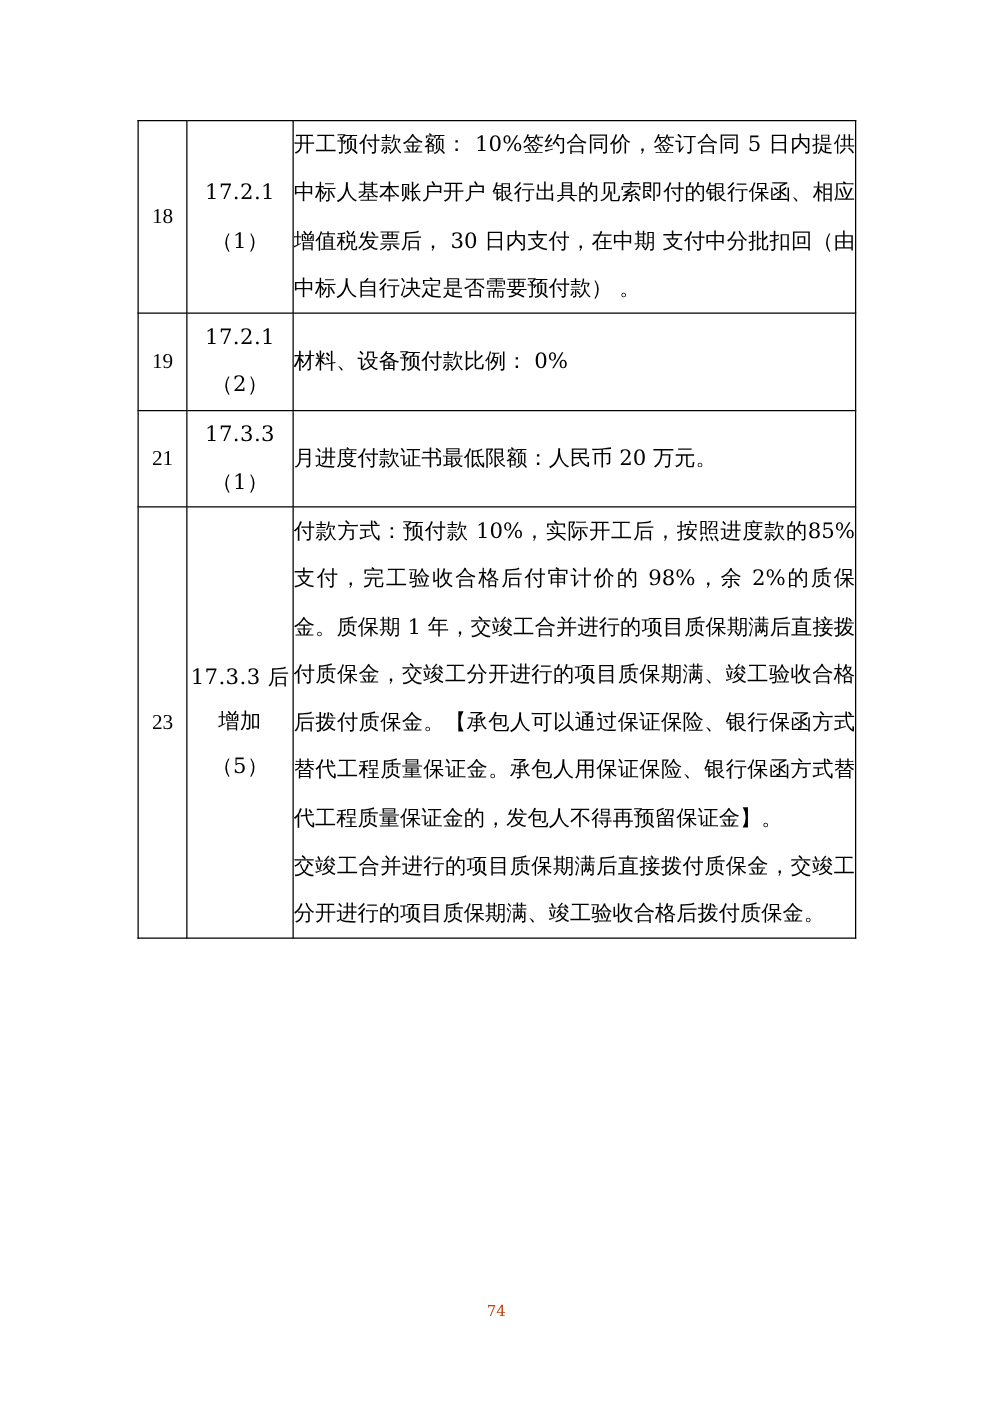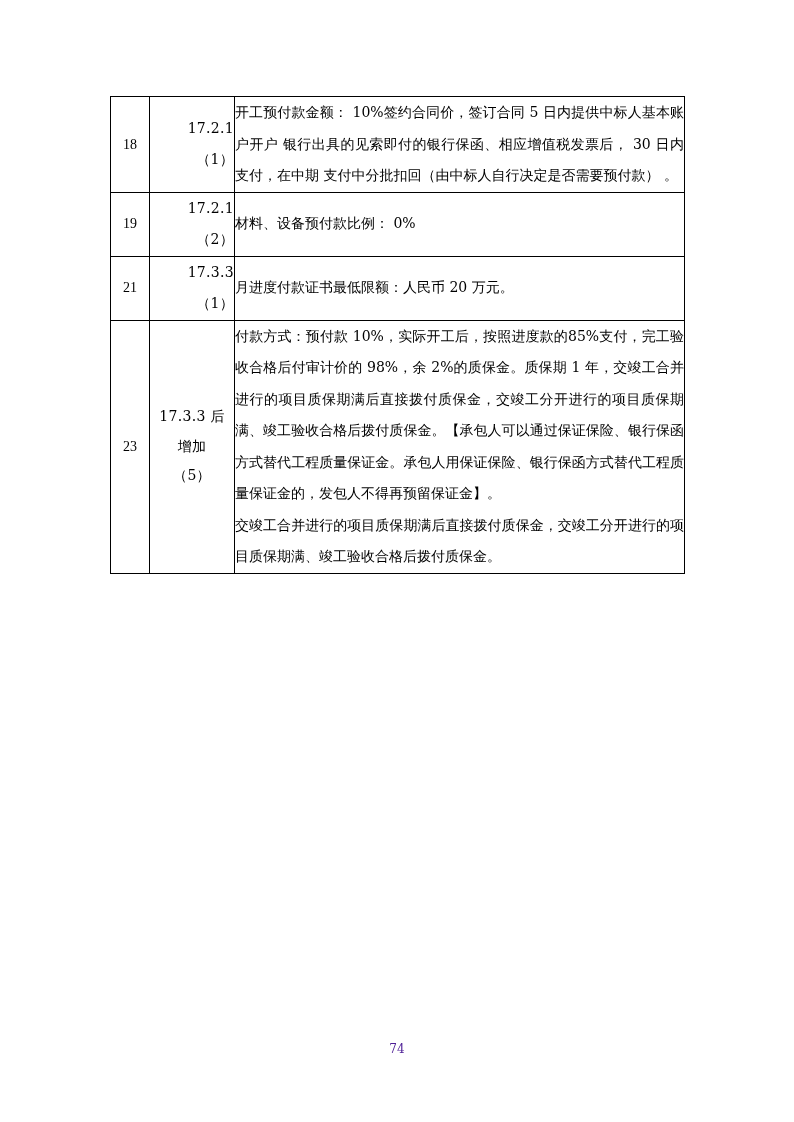--- a/index.html
+++ b/index.html
@@ -24,32 +24,32 @@
   table.contract-table {
     width: 573px;
     border-collapse: collapse;
     table-layout: fixed;
     margin: 0;
   }
   table.contract-table td {
     border: 1px solid #000000;
     padding: 0;
     vertical-align: middle;
-    font-size: 14px;
+    font-size: 17px;
     line-height: 2.25;
   }
   td.col-index {
     width: 38px;
     text-align: center;
     vertical-align: middle;
     font-family: Liberation Serif, serif;
   }
   td.col-clause {
     width: 84px;
-    text-align: right;
+    text-align: center;
     vertical-align: middle;
     padding-left: 4px;
     letter-spacing: 0.3px;
   }
   td.col-clause.centered {
     text-align: center;
     vertical-align: middle;
   }
   td.col-content {
     width: 449px;
@@ -73,21 +73,21 @@
     line-height: 2.1;
   }
   .page-number {
     position: absolute;
     left: 0;
     right: 0;
     bottom: 66px;
     text-align: center;
     font-size: 12px;
     font-family: "DejaVu Serif", "Liberation Serif", serif;
-    color: #4c1d95;
+    color: #c2410c;
   }
 </style>
 </head>
 <body>
 
 <div class="page">
 
   <table class="contract-table">
     <tbody>
       <tr class="table-row">

